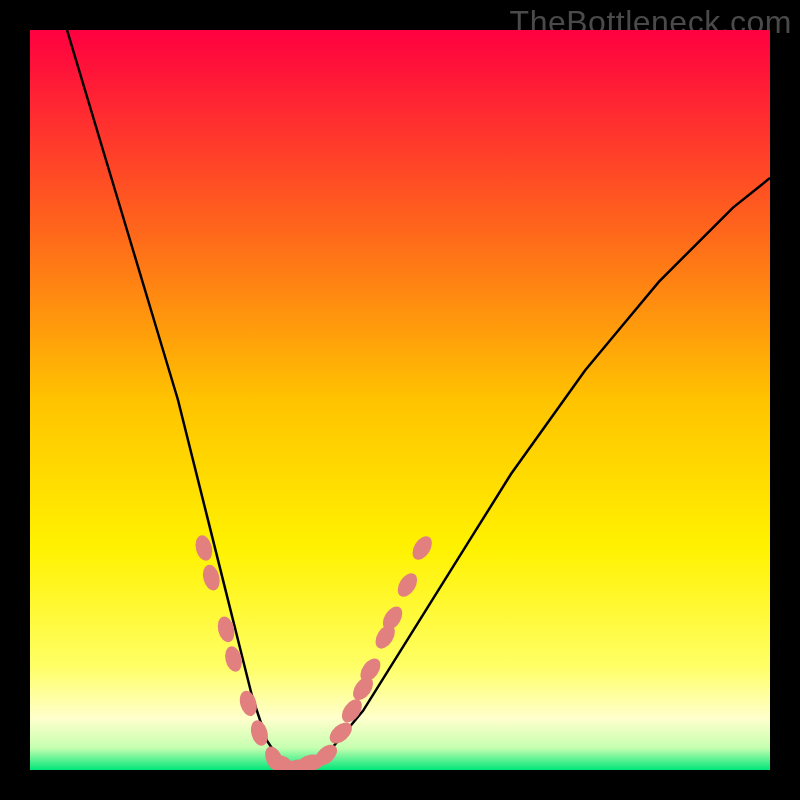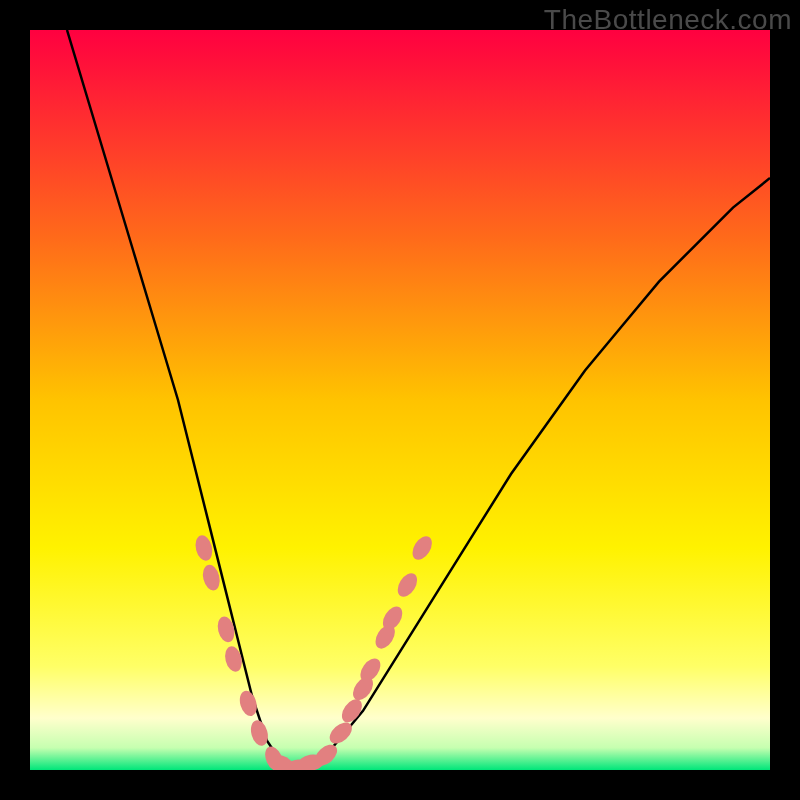--- a/index.html
+++ b/index.html
@@ -21,21 +21,21 @@
     left: 30px;
     top: 30px;
     width: 740px;
     height: 740px;
   }
   .watermark {
     position: absolute;
     top: 4px;
     right: 8px;
     font-family: Arial, Helvetica, sans-serif;
-    font-size: 28px;
+    font-size: 32px;
     font-weight: 500;
     color: #4a4a4a;
     letter-spacing: 0.5px;
   }
 </style>
 </head>
 <body>
 <div class="frame">
 
   <div class="watermark">TheBottleneck.com</div>

